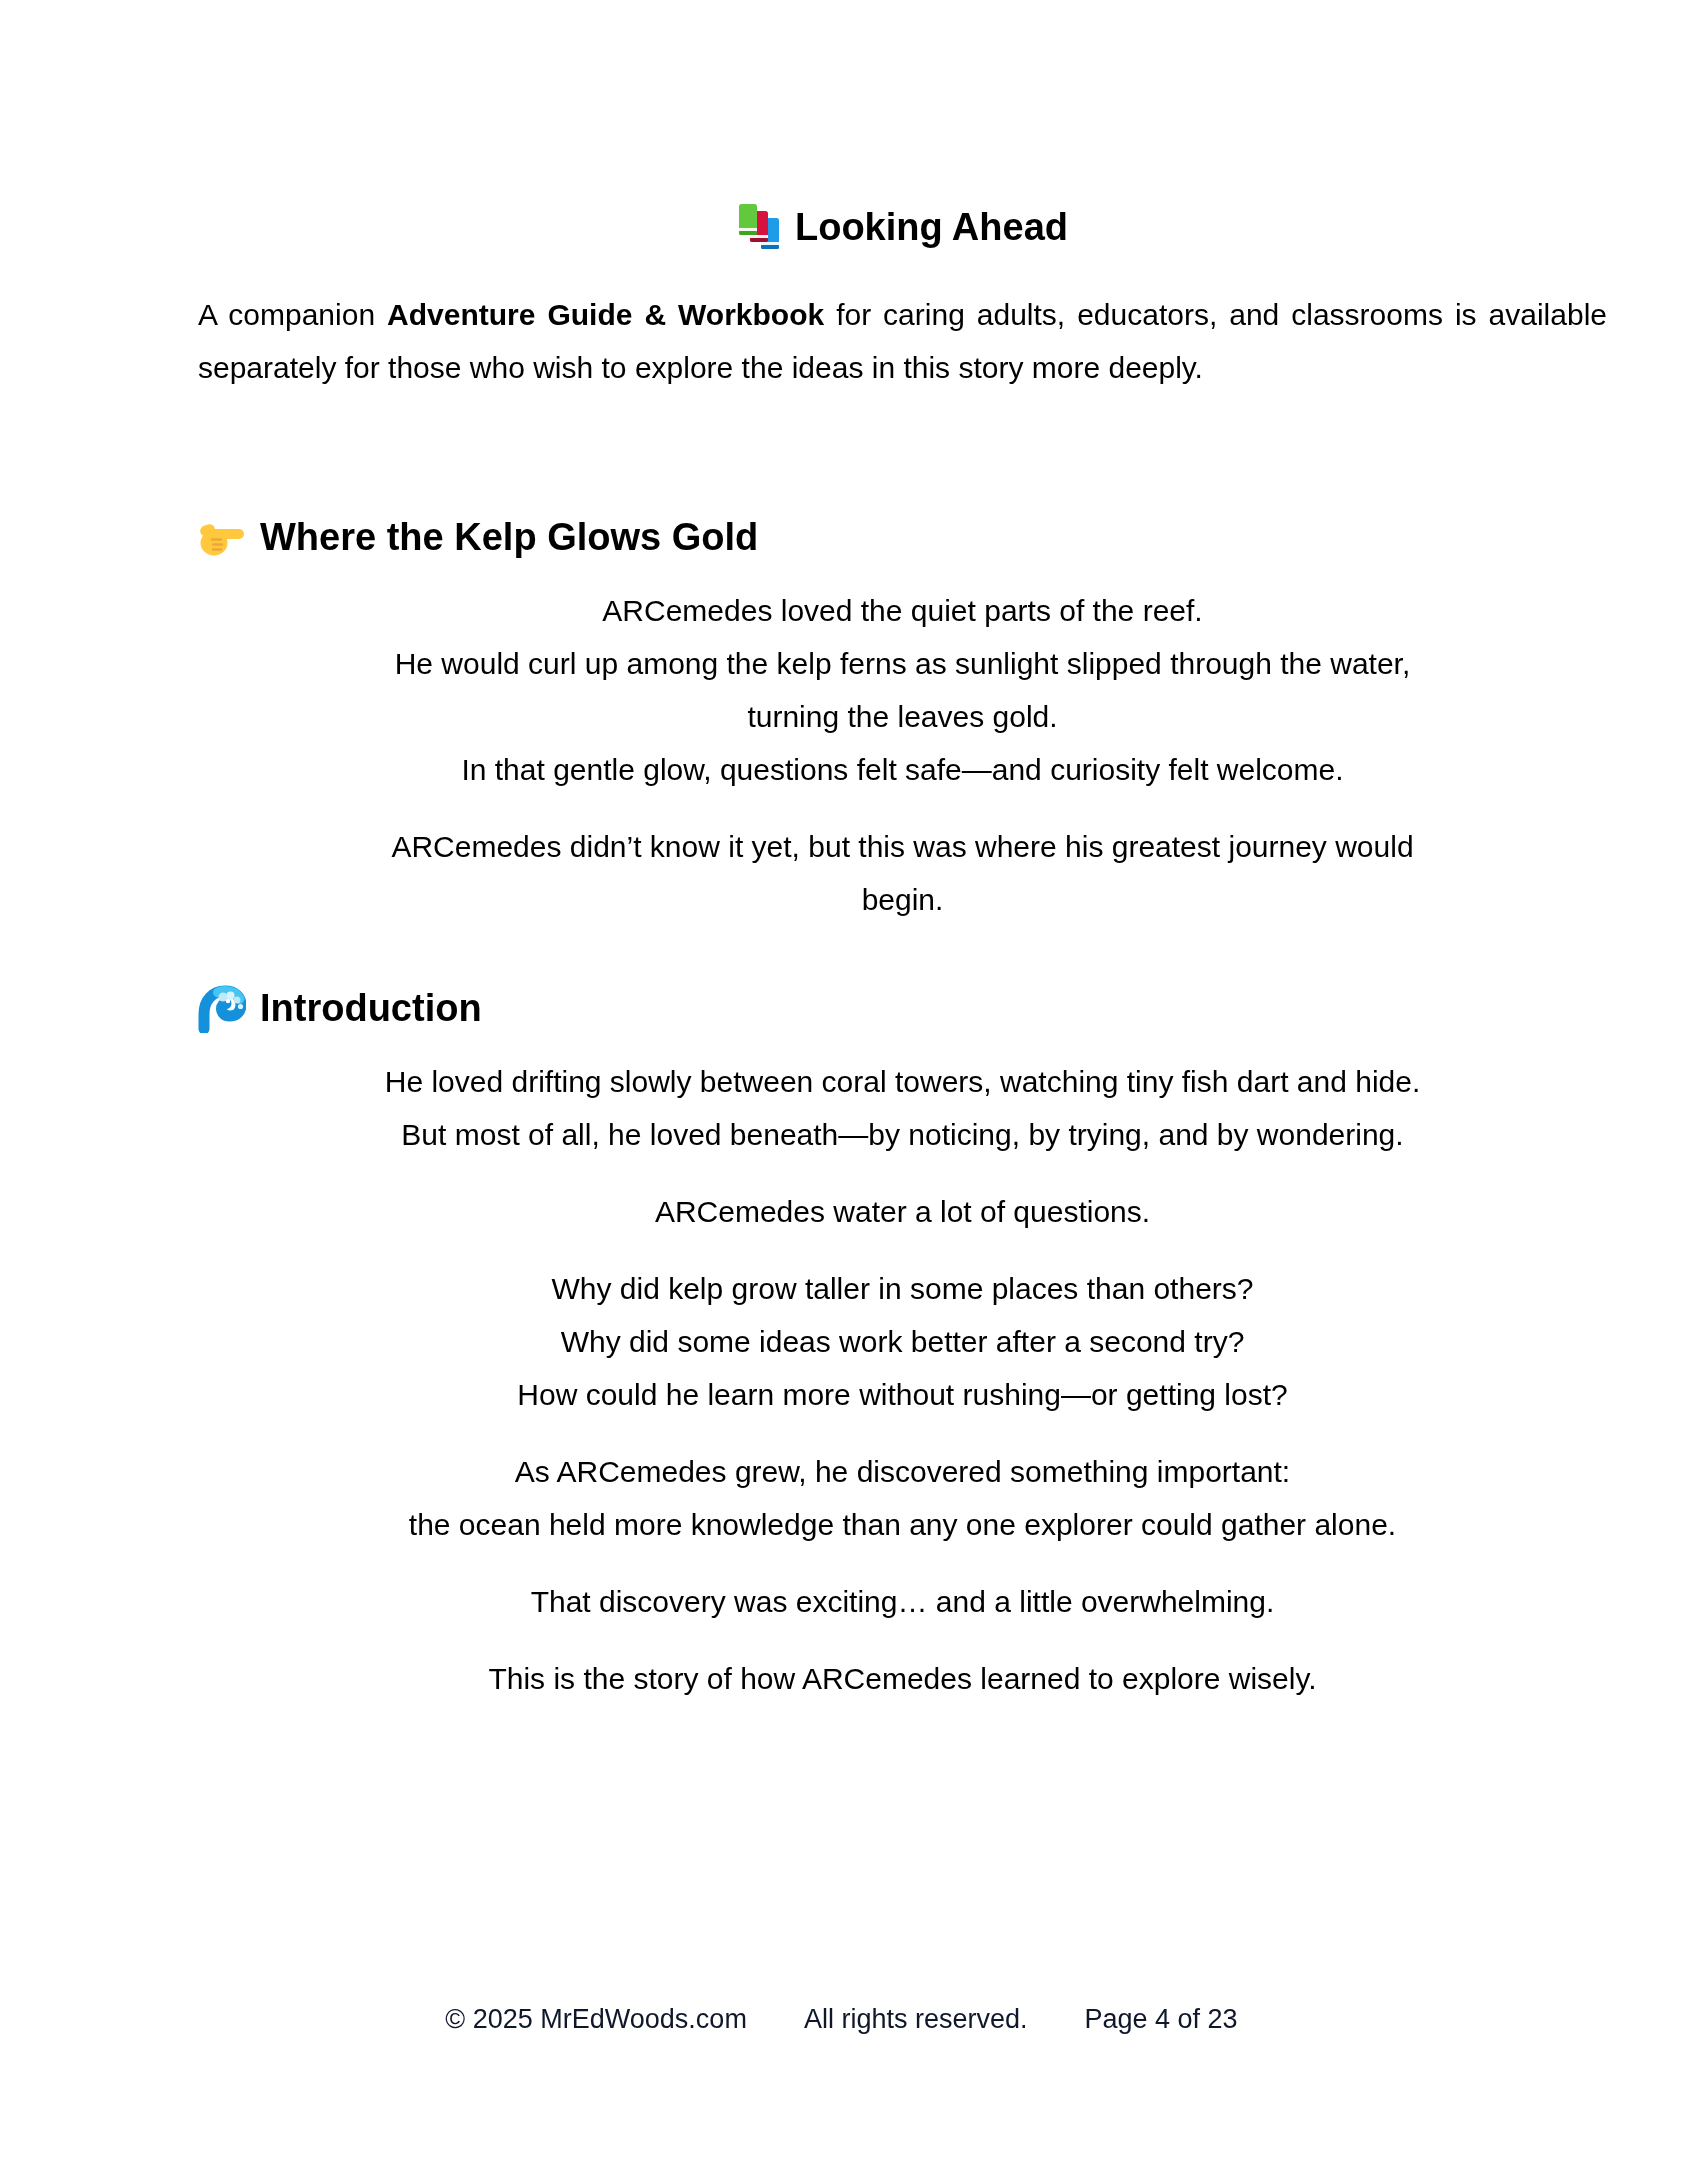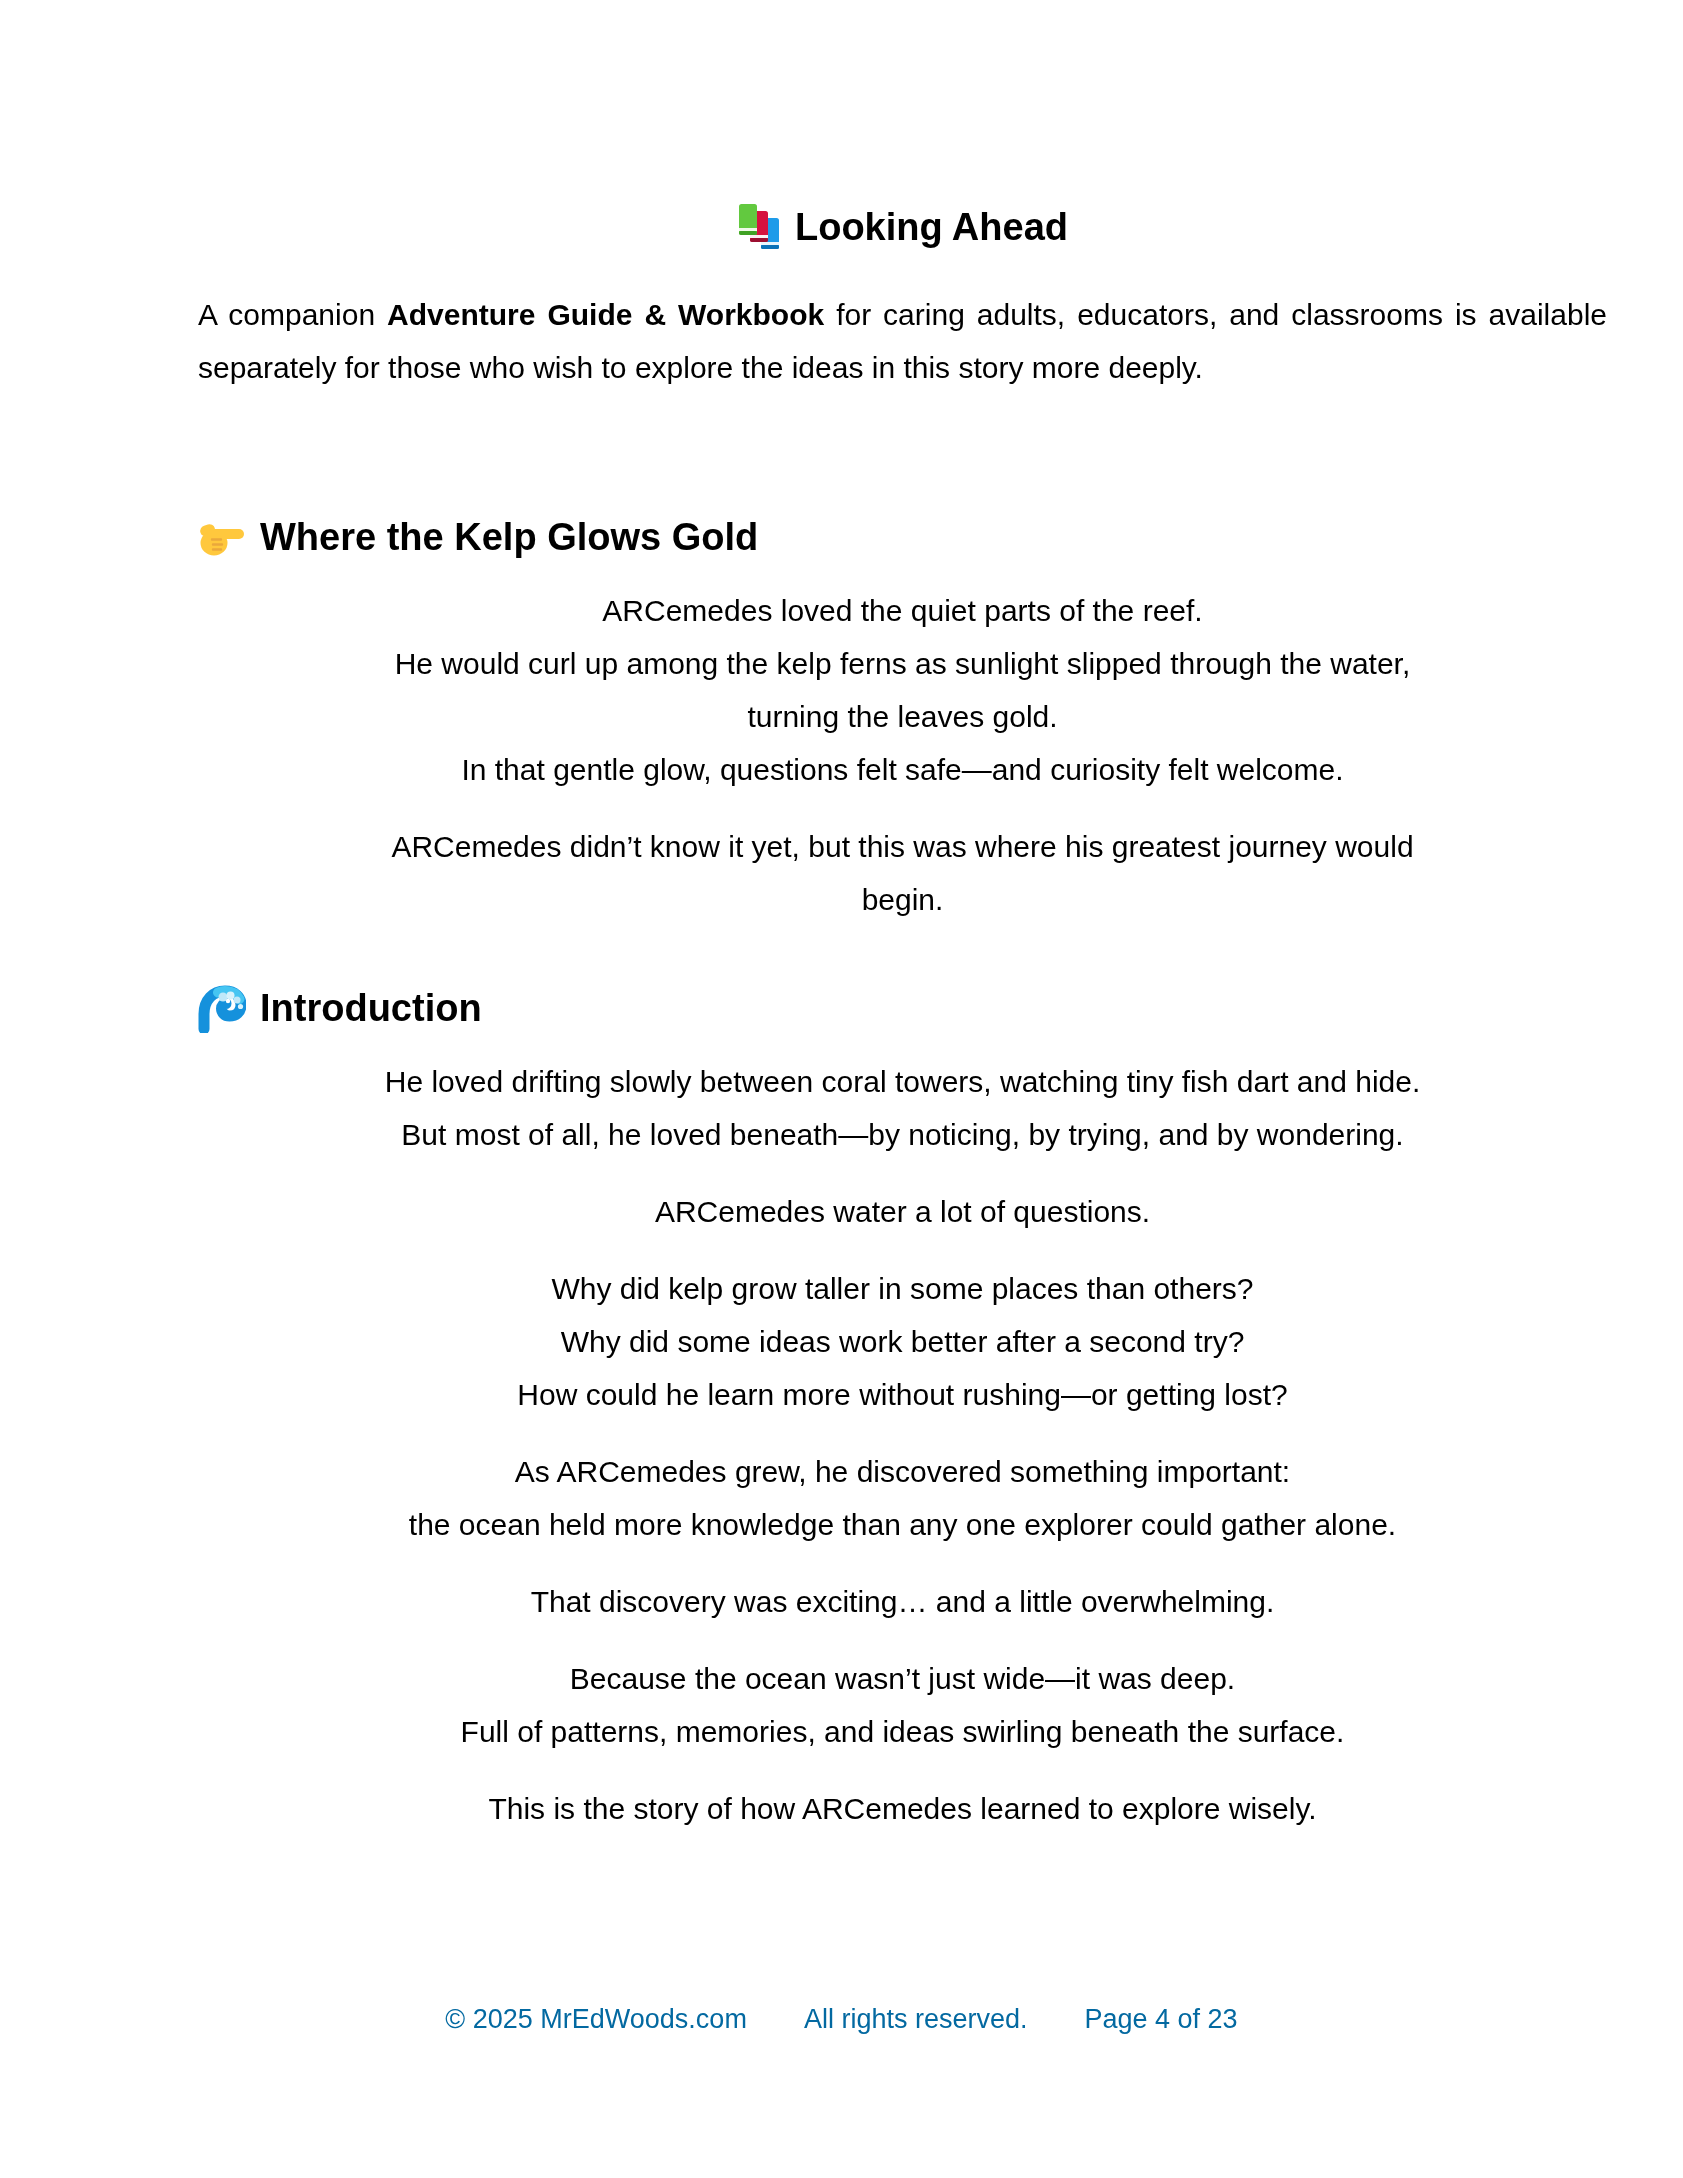--- a/index.html
+++ b/index.html
@@ -24,21 +24,21 @@
     margin-top: 56px; margin-bottom: 20px;
   }
   p { font-size: 30px; line-height: 53px; margin: 0 0 24px 0; }
   .intro { text-align: justify; margin-bottom: 117px; }
   .lines { white-space: pre; text-align: center; }
   .icon { display: inline-flex; flex: 0 0 auto; }
   .icon svg { display: block; }
   .footer {
     position: absolute; top: 1993px; left: 0; right: 0;
     display: flex; justify-content: center; gap: 57px;
-    font-size: 27px; line-height: 53px; color: #0369a1;
+    font-size: 27px; line-height: 53px; color: #0f172a;
   }
 </style>
 </head>
 <body>
 
 <div class="page">
 
   <h1>
     <span class="icon">
       <svg width="44" height="50" viewBox="0 0 44 50">
@@ -101,22 +101,20 @@
 
   <p class="lines">He loved drifting slowly between coral towers, watching tiny fish dart and hide.
 But most of all, he loved beneath—by noticing, by trying, and by wondering.</p>
   <p class="lines">ARCemedes water a lot of questions.</p>
   <p class="lines">Why did kelp grow taller in some places than others?
 Why did some ideas work better after a second try?
 How could he learn more without rushing—or getting lost?</p>
   <p class="lines">As ARCemedes grew, he discovered something important:
 the ocean held more knowledge than any one explorer could gather alone.</p>
   <p class="lines">That discovery was exciting… and a little overwhelming.</p>
-  <p class="lines">Because the ocean wasn’t just wide—it was deep.
-Full of patterns, memories, and ideas swirling beneath the surface.</p>
   <p class="lines">This is the story of how ARCemedes learned to explore wisely.</p>
 
   <div class="footer">
     <span>© 2025 MrEdWoods.com</span>
     <span>All rights reserved.</span>
     <span>Page 4 of 23</span>
   </div>
 
 </div>
 

